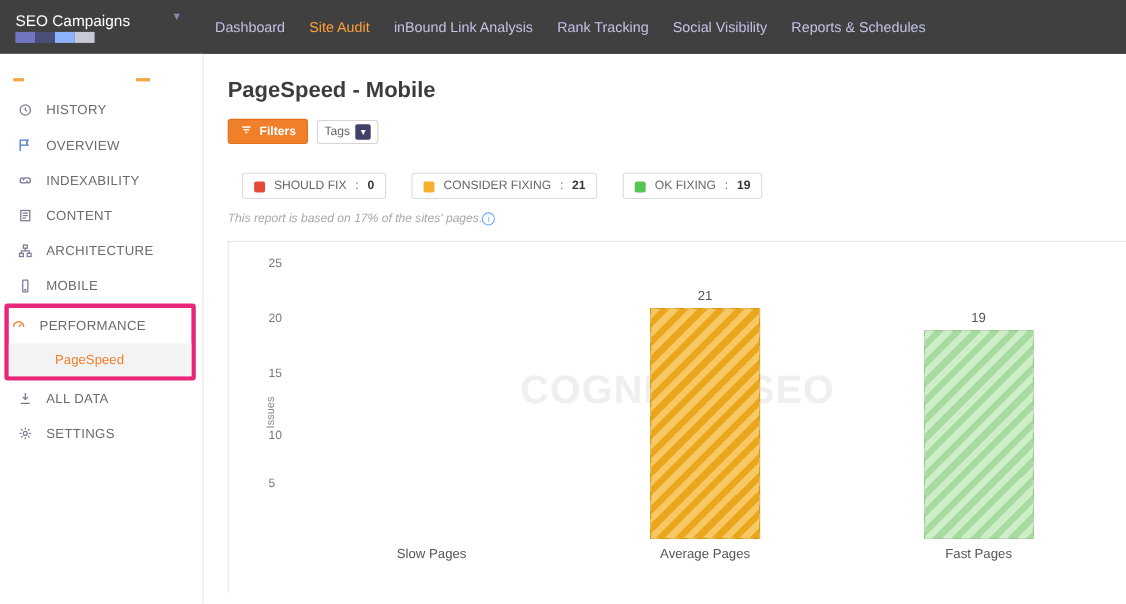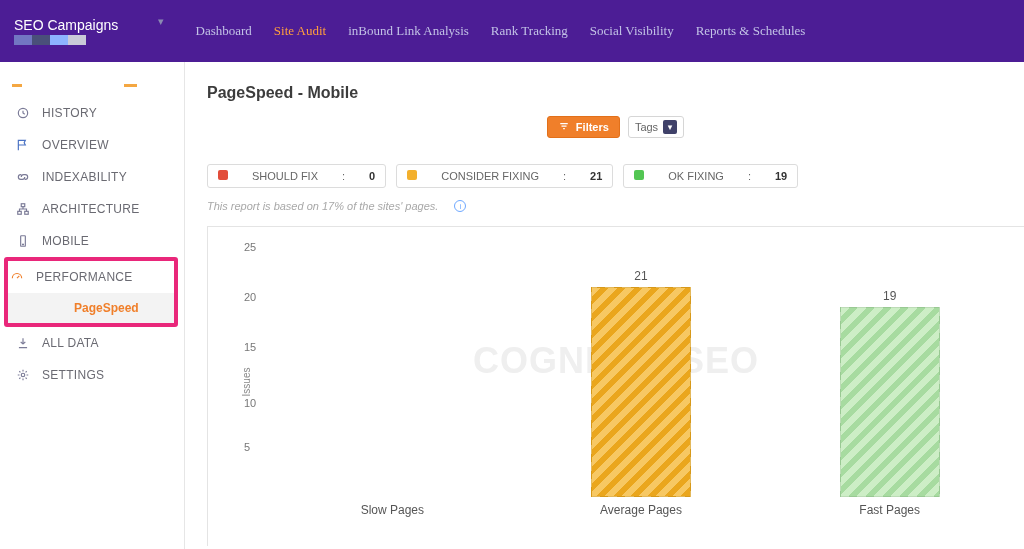--- a/index.html
+++ b/index.html
@@ -1,21 +1,21 @@
 <!DOCTYPE html>
 <html><head>
 <meta charset="utf-8">
 <style>
   * { box-sizing: border-box; margin: 0; padding: 0; font-family: Arial, Helvetica, sans-serif; }
   body { width: 1024px; height: 549px; overflow: hidden; background: #ffffff; color: #555; }
 
   
   .topbar {
-    height: 62px;
-    background: #4c1d95;
+    height: 49px;
+    background: #404040;
     display: flex;
     align-items: center;
     color: #b8b8d4;
     font-size: 13px;
   }
   .brand {
     width: 152px;
     padding-left: 14px;
     color: #ffffff;
   }
@@ -23,21 +23,21 @@
   .brand-swatches { display: flex; gap: 0; height: 10px; }
   .brand-swatches span { width: 18px; height: 10px; display: inline-block; }
   .brand-caret { color: #8a8ab2; margin-left: 6px; font-size: 11px; position: relative; top: -10px;}
   .brand-wrap { display:flex; align-items:center; }
   .nav {
     display: flex;
     gap: 22px;
     margin-left: 32px;
     font-size: 13px;
   }
-  .nav a { color: #c2c2e6; text-decoration: none; cursor: pointer; font-family: Liberation Serif, serif; }
+  .nav a { color: #c2c2e6; text-decoration: none; cursor: pointer; }
   .nav a.active { color: #ff9e3d; }
 
   
   .layout { display: flex; height: calc(549px - 49px); }
   .sidebar {
     width: 185px;
     border-right: 1px solid #e6e6e6;
     background: #ffffff;
     font-size: 12px;
   }
@@ -54,50 +54,50 @@
     color: #6a6a72;
     letter-spacing: .3px;
     cursor: pointer;
   }
   .menu-item .mi-icon { width: 18px; display:inline-flex; justify-content:center; color:#7b7b97; }
   .menu-item .mi-icon svg { width:14px; height:14px; }
   .menu-item span.label { margin-left: 10px; }
   .perf-block { border: 4px solid #e9277a; border-radius: 3px; margin-left: 4px; margin-right: 6px; }
   .perf-block .menu-item { padding-left: 0; }
   .sub-item {
-    height: 30px; display:flex; align-items:center; padding-left: 66px;
-    background: #f3f3f3; color: #f07f2a; font-size: 12px; font-weight: 700;
+    height: 30px; display:flex; align-items:center; padding-left: 42px;
+    background: #f3f3f3; color: #f07f2a; font-size: 12px; font-weight: 400;
   }
 
   
   .main { flex: 1; padding: 22px 0 0 22px; overflow:hidden; position:relative; }
-  .page-title { font-size: 16px; font-weight: 700; color: #3c3c3c; }
-  .toolbar { margin-top: 14px; display:flex; gap:8px; align-items:center;justify-content:center; }
+  .page-title { font-size: 20px; font-weight: 700; color: #3c3c3c; }
+  .toolbar { margin-top: 14px; display:flex; gap:8px; align-items:center; }
   .btn-filters {
     background: #f07f2a; color:#fff; font-size:11px; font-weight:700;
     padding: 4px 10px; border-radius: 3px; display:flex; align-items:center; gap:6px;
     border:1px solid #e2701a; cursor:pointer;
   }
   .btn-tags {
     background:#fff; border:1px solid #d6d6d6; border-radius:3px;
     font-size:11px; color:#666; padding:3px 6px; display:flex; align-items:center; gap:5px;
     cursor:pointer;
   }
   .tag-caret { background:#3f4169; color:#fff; width:14px; height:14px; display:inline-flex; align-items:center; justify-content:center; font-size:9px; border-radius:2px;}
 
   .status-row { margin-top: 26px; display:flex; gap:10px; }
   .pill {
     border:1px solid #dcdcdc; border-radius:3px; padding:5px 10px;
-    font-size:11px; color:#666; display:flex; align-items:flex-start; gap:24px;
-    cursor:pointer; background:#fff;
+    font-size:11px; color:#666; display:flex; align-items:flex-end; gap:8px;
+    cursor:pointer; background:#fff;margin-left:13px;
   }
   .pill .sq { width:10px; height:10px; border-radius:2px; }
   .pill .cnt { font-weight:700; color:#333; }
 
-  .footnote { margin-top:12px; font-size:11px; color:#a8a8a8; font-style: italic; display:flex; align-items:center; gap:16px;}
+  .footnote { margin-top:12px; font-size:11px; color:#a8a8a8; font-style: italic; display:flex; align-items:center; gap:0;}
   .info-dot { width:12px;height:12px;border:1px solid #6fa9ff;color:#6fa9ff;border-radius:50%;font-size:8px;display:inline-flex;align-items:center;justify-content:center;font-style:normal;}
 
   .impact-btn {
     position:absolute; right:0; top:178px;
     border:1px solid #d6d6d6; border-right:none; border-radius:3px 0 0 3px;
     padding:5px 8px; font-size:11px; color:#666; background:#fff; cursor:pointer;
   }
 
   
   .chart-card {
@@ -177,20 +177,29 @@
           </span>
         <span class="label">OVERVIEW</span>
       </div>
       <div class="menu-item">
         <span class="mi-icon">
             <svg viewBox="0 0 24 24" fill="none" stroke="#7b7b97" stroke-width="2">
               <path d="M9 12a4 4 0 0 1 4-4h3a4 4 0 0 1 0 8h-1M15 12a4 4 0 0 1-4 4H8a4 4 0 0 1 0-8h1"></path>
             </svg>
           </span>
         <span class="label">INDEXABILITY</span>
+      </div>
+      <div class="menu-item">
+        <span class="mi-icon">
+            <svg viewBox="0 0 24 24" fill="none" stroke="#7b7b97" stroke-width="2">
+              <rect x="5" y="4" width="14" height="16"></rect>
+              <path d="M8 8h8M8 12h8M8 16h5"></path>
+            </svg>
+          </span>
+        <span class="label">CONTENT</span>
       </div>
       <div class="menu-item">
         <span class="mi-icon">
             <svg viewBox="0 0 24 24" fill="none" stroke="#7b7b97" stroke-width="2">
               <rect x="9" y="3" width="6" height="5"></rect>
               <rect x="3" y="16" width="6" height="5"></rect>
               <rect x="15" y="16" width="6" height="5"></rect>
               <path d="M12 8v4M12 12H6v4M12 12h6v4"></path>
             </svg>
           </span>

